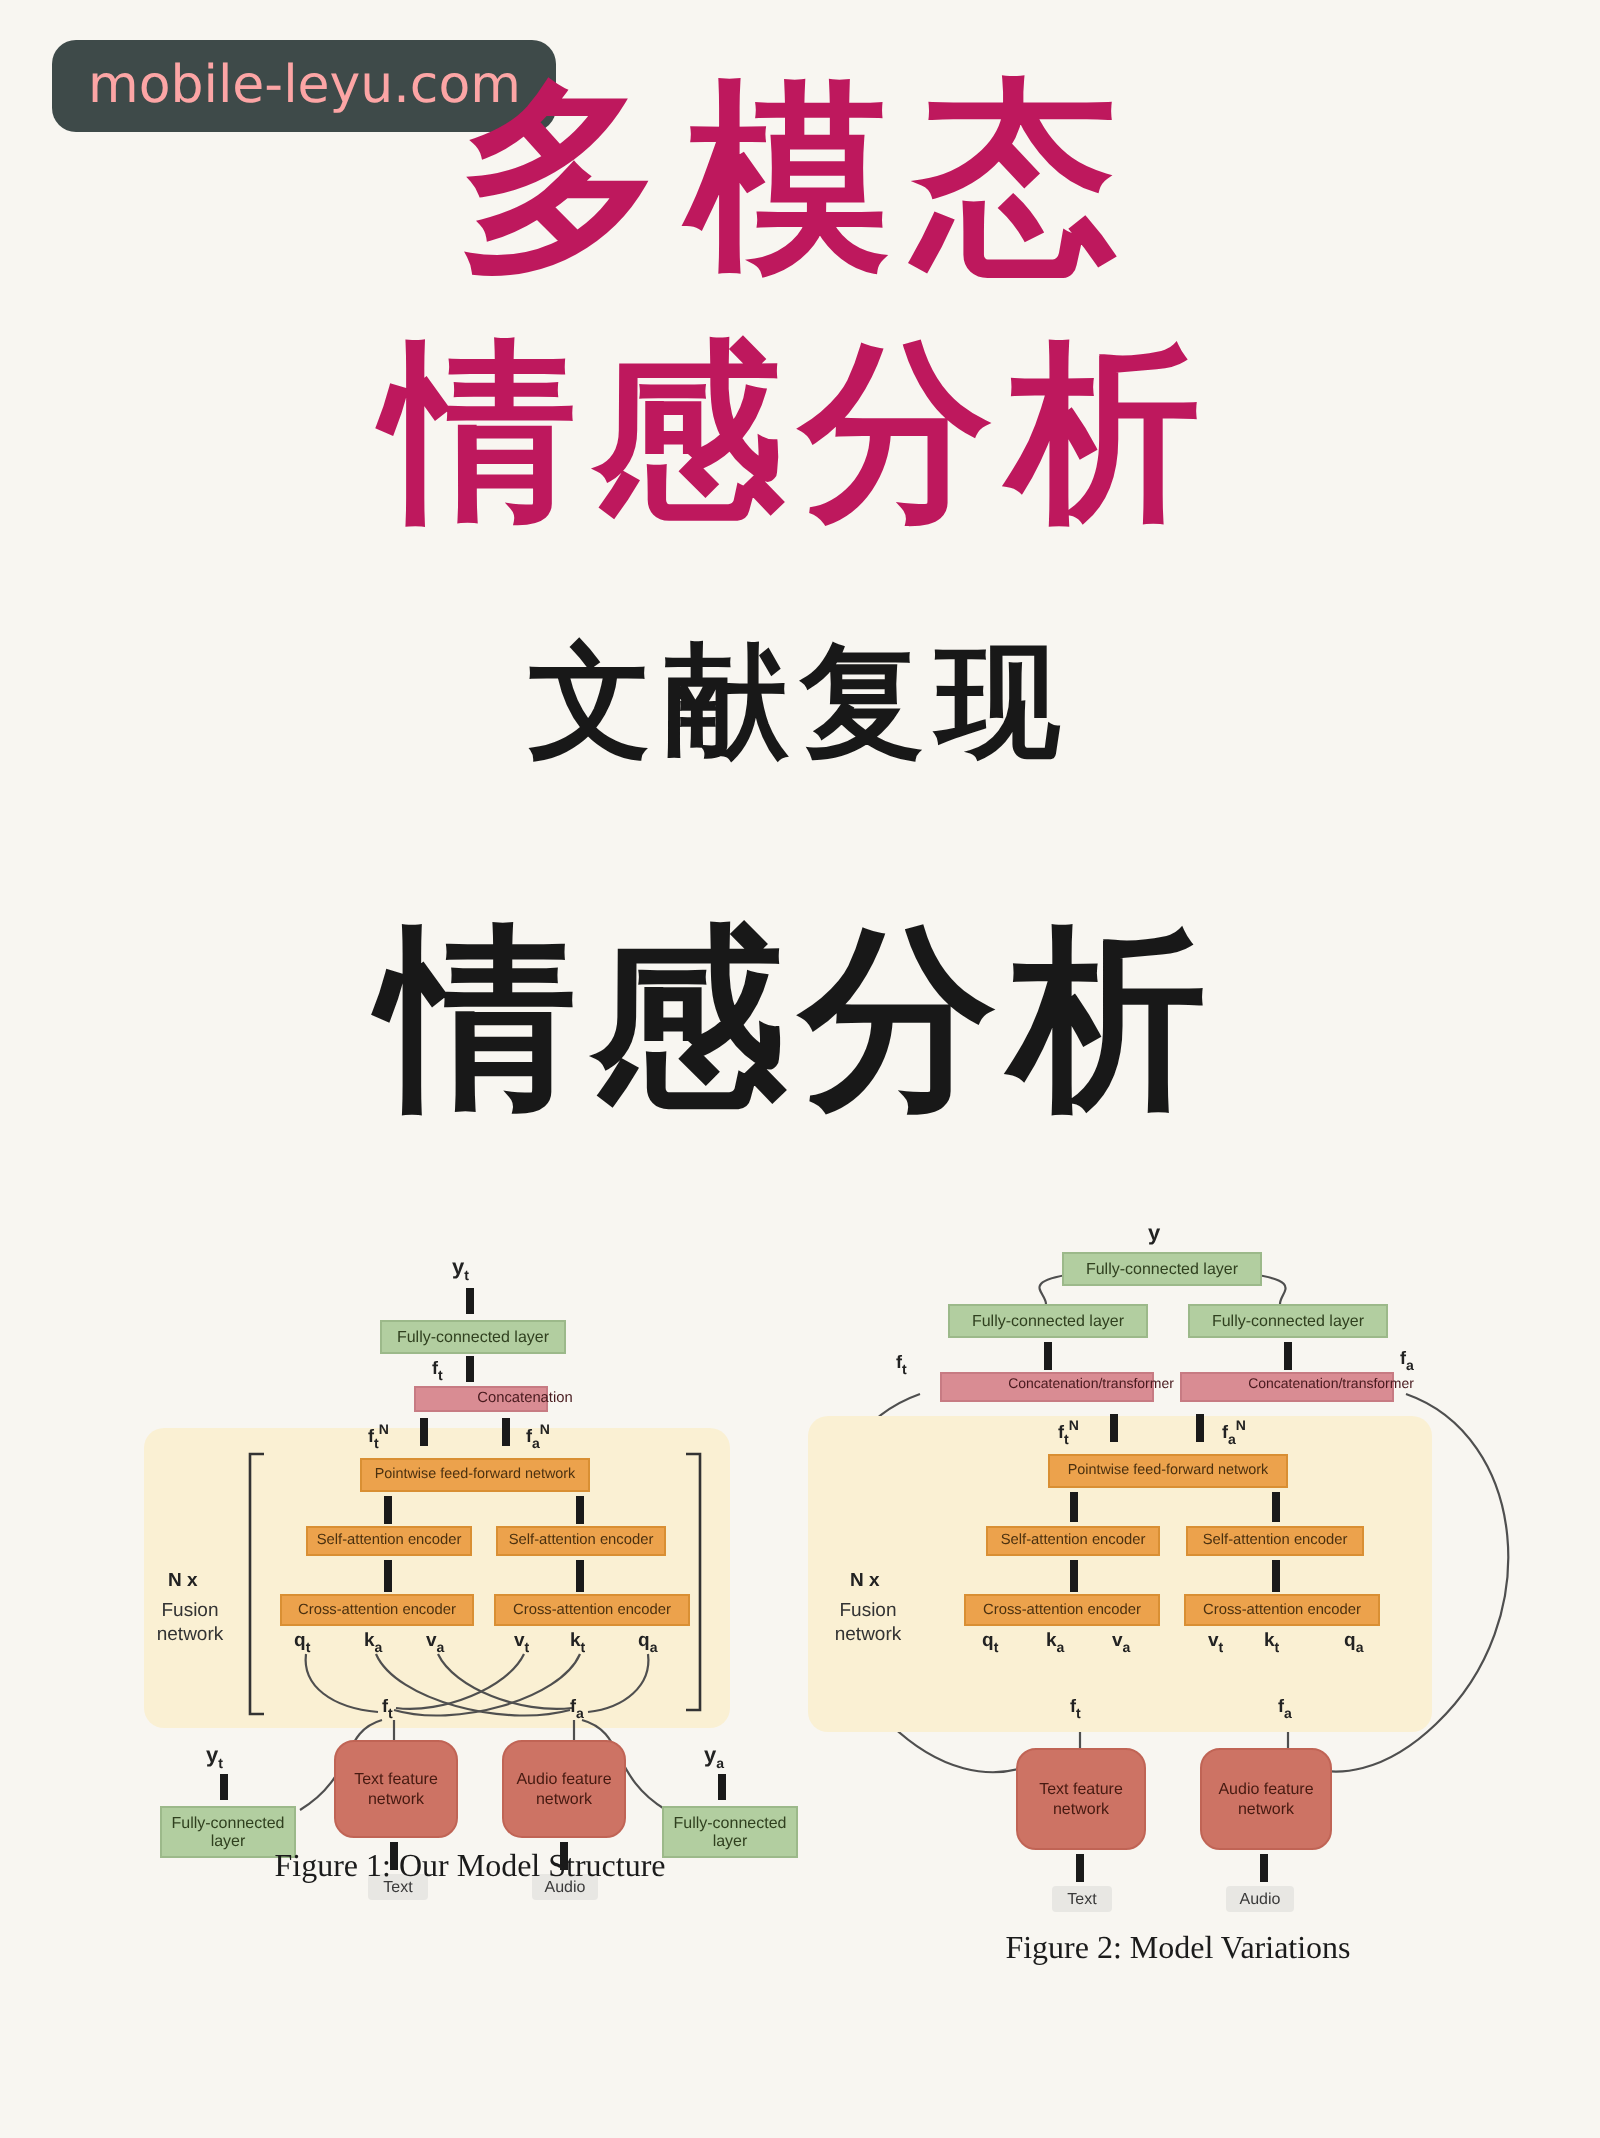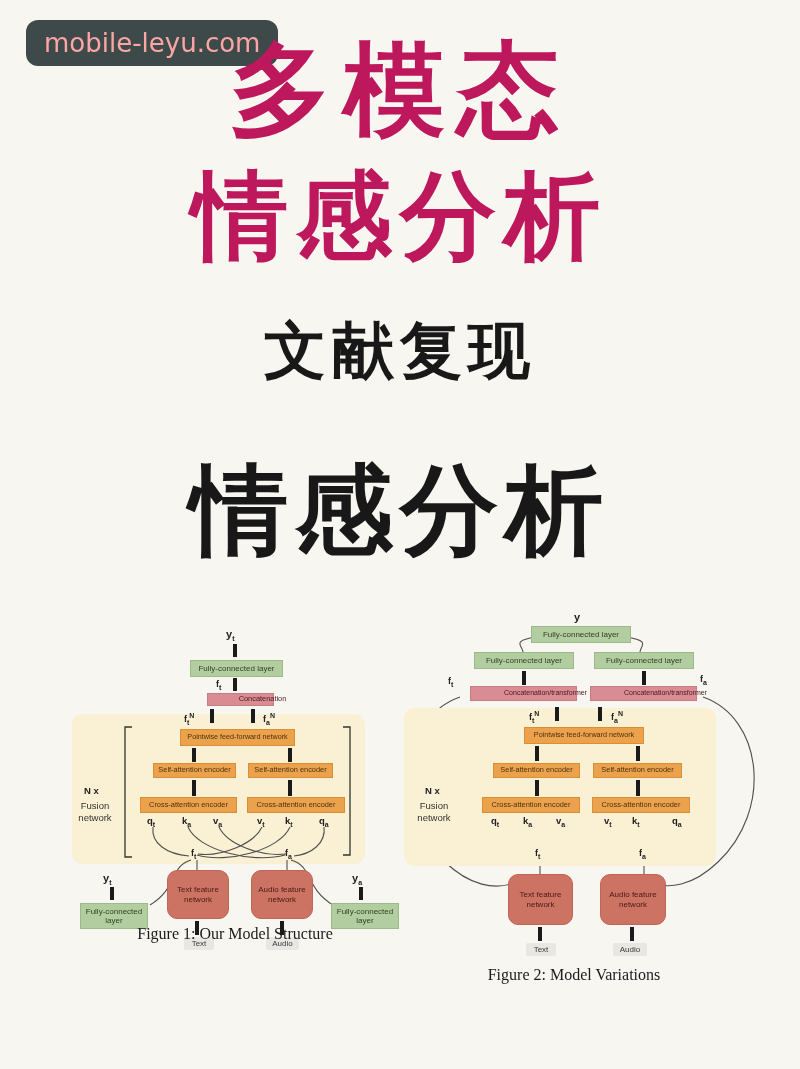--- a/index.html
+++ b/index.html
@@ -273,13 +273,13 @@
   <span>Audio feature network</span>
 </div>
 <div class="vb" style="left:538px;top:927px;height:14px;"></div>
 <div class="vb" style="left:630px;top:927px;height:14px;"></div>
 <div class="bx gray" style="left:526px;top:943px;width:30px;height:13px;">
   <span>Text</span>
 </div>
 <div class="bx gray" style="left:613px;top:943px;width:34px;height:13px;">
   <span>Audio</span>
 </div>
-<div class="cap" style="left:464px;top:966px;width:220px;">Figure 2: Model Variations</div>
+<div class="cap" style="left:479px;top:966px;width:220px;">Figure 2: Model Variations</div>
 
 </body></html>

